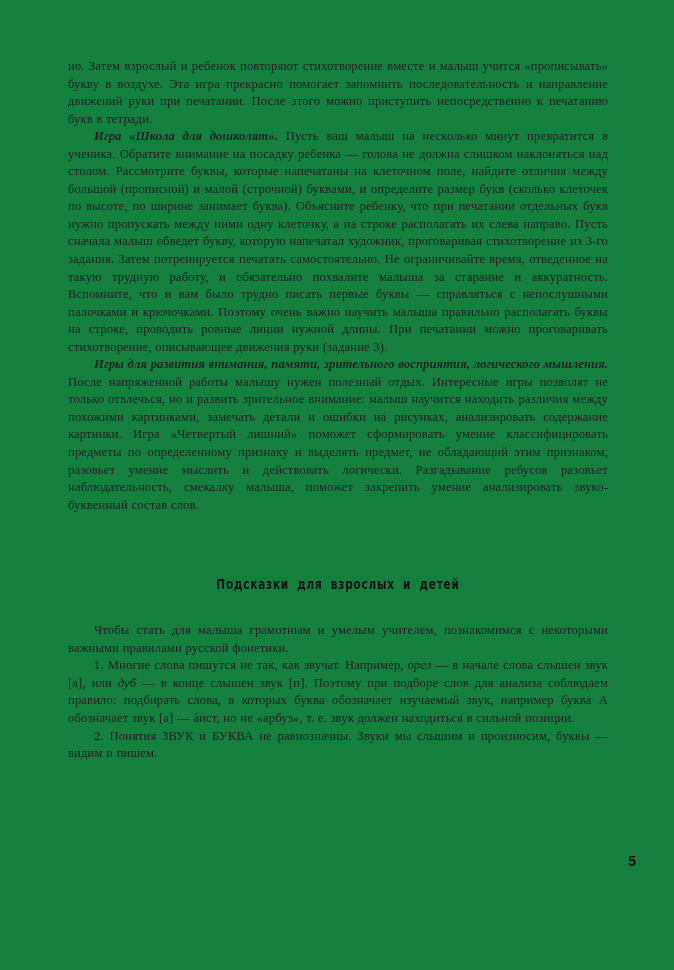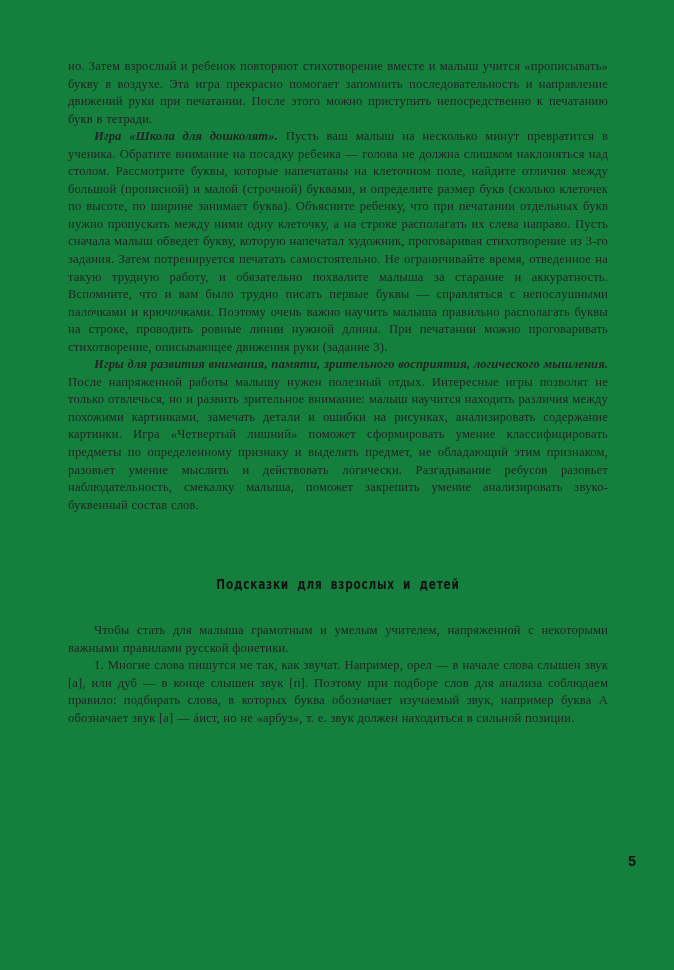--- a/index.html
+++ b/index.html
@@ -36,20 +36,21 @@
   }
   p.para.indent {
     text-indent: 26px;
   }
   p.para .lead {
     font-weight: bold;
     letter-spacing: 0.1px;
     font-style: italic;
   }
   p.para .ital {
+    font-style: italic;
   }
   .section-heading {
     margin: 0;
     padding: 0;
     font-family: "DejaVu Sans Condensed", "Liberation Sans Narrow", "Liberation Sans", sans-serif;
     font-weight: bold;
     font-size: 13.6px;
     letter-spacing: 0.9px;
     word-spacing: 4.5px;
     text-align: center;
@@ -88,25 +89,28 @@
       <span class="lead">Игры для развития внимания, памяти, зрительного восприятия, логического мышления.</span><span> После напряженной работы малышу нужен полезный отдых. Интересные игры позволят не только отвлечься, но и развить зрительное внимание: малыш научится находить различия между похожими картинками, замечать детали и ошибки на рисунках, анализировать содержание картинки. Игра «Четвертый лишний» поможет сформировать умение классифицировать предметы по определенному признаку и выделять предмет, не обладающий этим признаком, разовьет умение мыслить и действовать логически. Разгадывание ребусов разовьет наблюдательность, смекалку малыша, поможет закрепить умение анализировать звуко-буквенный состав слов.</span>
     </p>
 
     <div class="gap-before-heading"></div>
 
     <h2 class="section-heading">Подсказки для взрослых и детей</h2>
 
     <div class="gap-after-heading"></div>
 
     <p class="para indent">
-      <span>Чтобы стать для малыша грамотным и умелым учителем, напряженной с некоторыми важными правилами русской фонетики.</span>
+      <span>Чтобы стать для малыша грамотным и умелым учителем, познакомимся с некоторыми важными правилами русской фонетики.</span>
     </p>
 
     <p class="para indent">
       <span>1. Многие слова пишутся не так, как звучат. Например, </span><span class="ital">орел</span><span> — в начале слова слышен звук [а], или </span><span class="ital">дуб</span><span> — в конце слышен звук [п]. Поэтому при подборе слов для анализа соблюдаем правило: подбирать слова, в которых буква обозначает изучаемый звук, например буква А обозначает звук [а] — áист, но не «арбуз», т. е. звук должен находиться в сильной позиции.</span>
     </p>
 
+    <p class="para indent">
+      <span>2. Понятия ЗВУК и БУКВА не равнозначны. Звуки мы слышим и произносим, буквы — видим и пишем.</span>
+    </p>
 
   </div>
 
   <div class="page-number">5</div>
 
 </div>
 
 </body></html>

